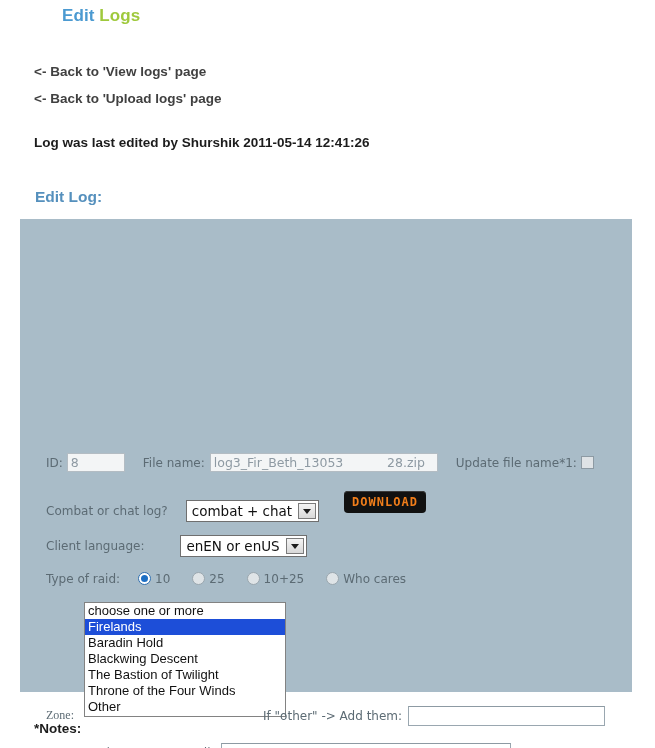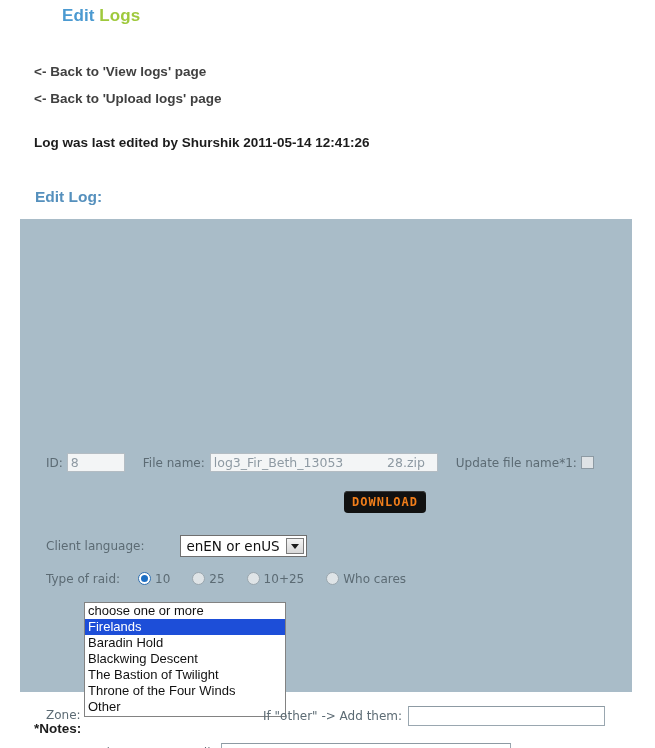--- a/index.html
+++ b/index.html
@@ -233,21 +233,21 @@
     padding: 0 3px;
     line-height: 16px;
     height: 16px;
     white-space: nowrap;
     cursor: default;
   }
   #zonebox .opt.sel-opt {
     background: #1d4ed8;
     color: #ffffff;
   }
-  #zone-label { position: absolute; left: 26px; top: 489px; }
+  #zone-label { position: absolute; left: 26px; top: 489px; font-family: Liberation Serif, serif; }
   #row-other  { position: absolute; left: 243px; top: 487px; }
   #other-input { width: 197px; margin-left: 6px; height: 20px; }
 
   #row-bosses { left: 26px; top: 524px; }
   #bosses-input { width: 290px; margin-left: 5px; height: 20px; font-size:13px; }
 
   .notes {
     position: absolute;
     left: 34px;
     top: 721px;
@@ -267,20 +267,23 @@
 <div class="lastedit">Log was last edited by Shurshik 2011-05-14 12:41:26</div>
 
 <div class="section-title">Edit Log:</div>
 
 <div class="panel">
 
   <div class="row" id="row-id">
     <span class="lbl">ID:</span><input class="txt disabled" id="id-input" type="text" readonly="" value="8" style=""><span class="sp"></span><span class="lbl">File name:</span><input class="txt disabled" id="file-input" type="text" readonly="" value="log3_Fir_Beth_13053           28.zip" style=""><span class="sp"></span><span class="lbl">Update file name*1:</span><input type="checkbox" id="chk-update" style="">
   </div>
 
+  <div class="row" id="row-combat">
+    <span class="lbl">Combat or chat log?</span><span class="sp"></span><span class="sel"><span>combat + chat</span><span class="arrowbox"></span></span>
+  </div>
 
   <div id="download-btn">DOWNLOAD</div>
 
   <div class="row" id="row-lang">
     <span class="lbl">Client language:</span><span class="sp"></span><span class="sp"></span><span class="sel"><span>enEN or enUS</span><span class="arrowbox"></span></span>
   </div>
 
   <div class="row" id="row-raid">
     <span class="lbl">Type of raid:</span><span class="sp"></span><span id="raid-radios"><span class="radio on"></span><span class="radio-lbl">10</span><span class="radio"></span><span class="radio-lbl">25</span><span class="radio"></span><span class="radio-lbl">10+25</span><span class="radio"></span><span class="radio-lbl">Who cares</span></span>
   </div>

